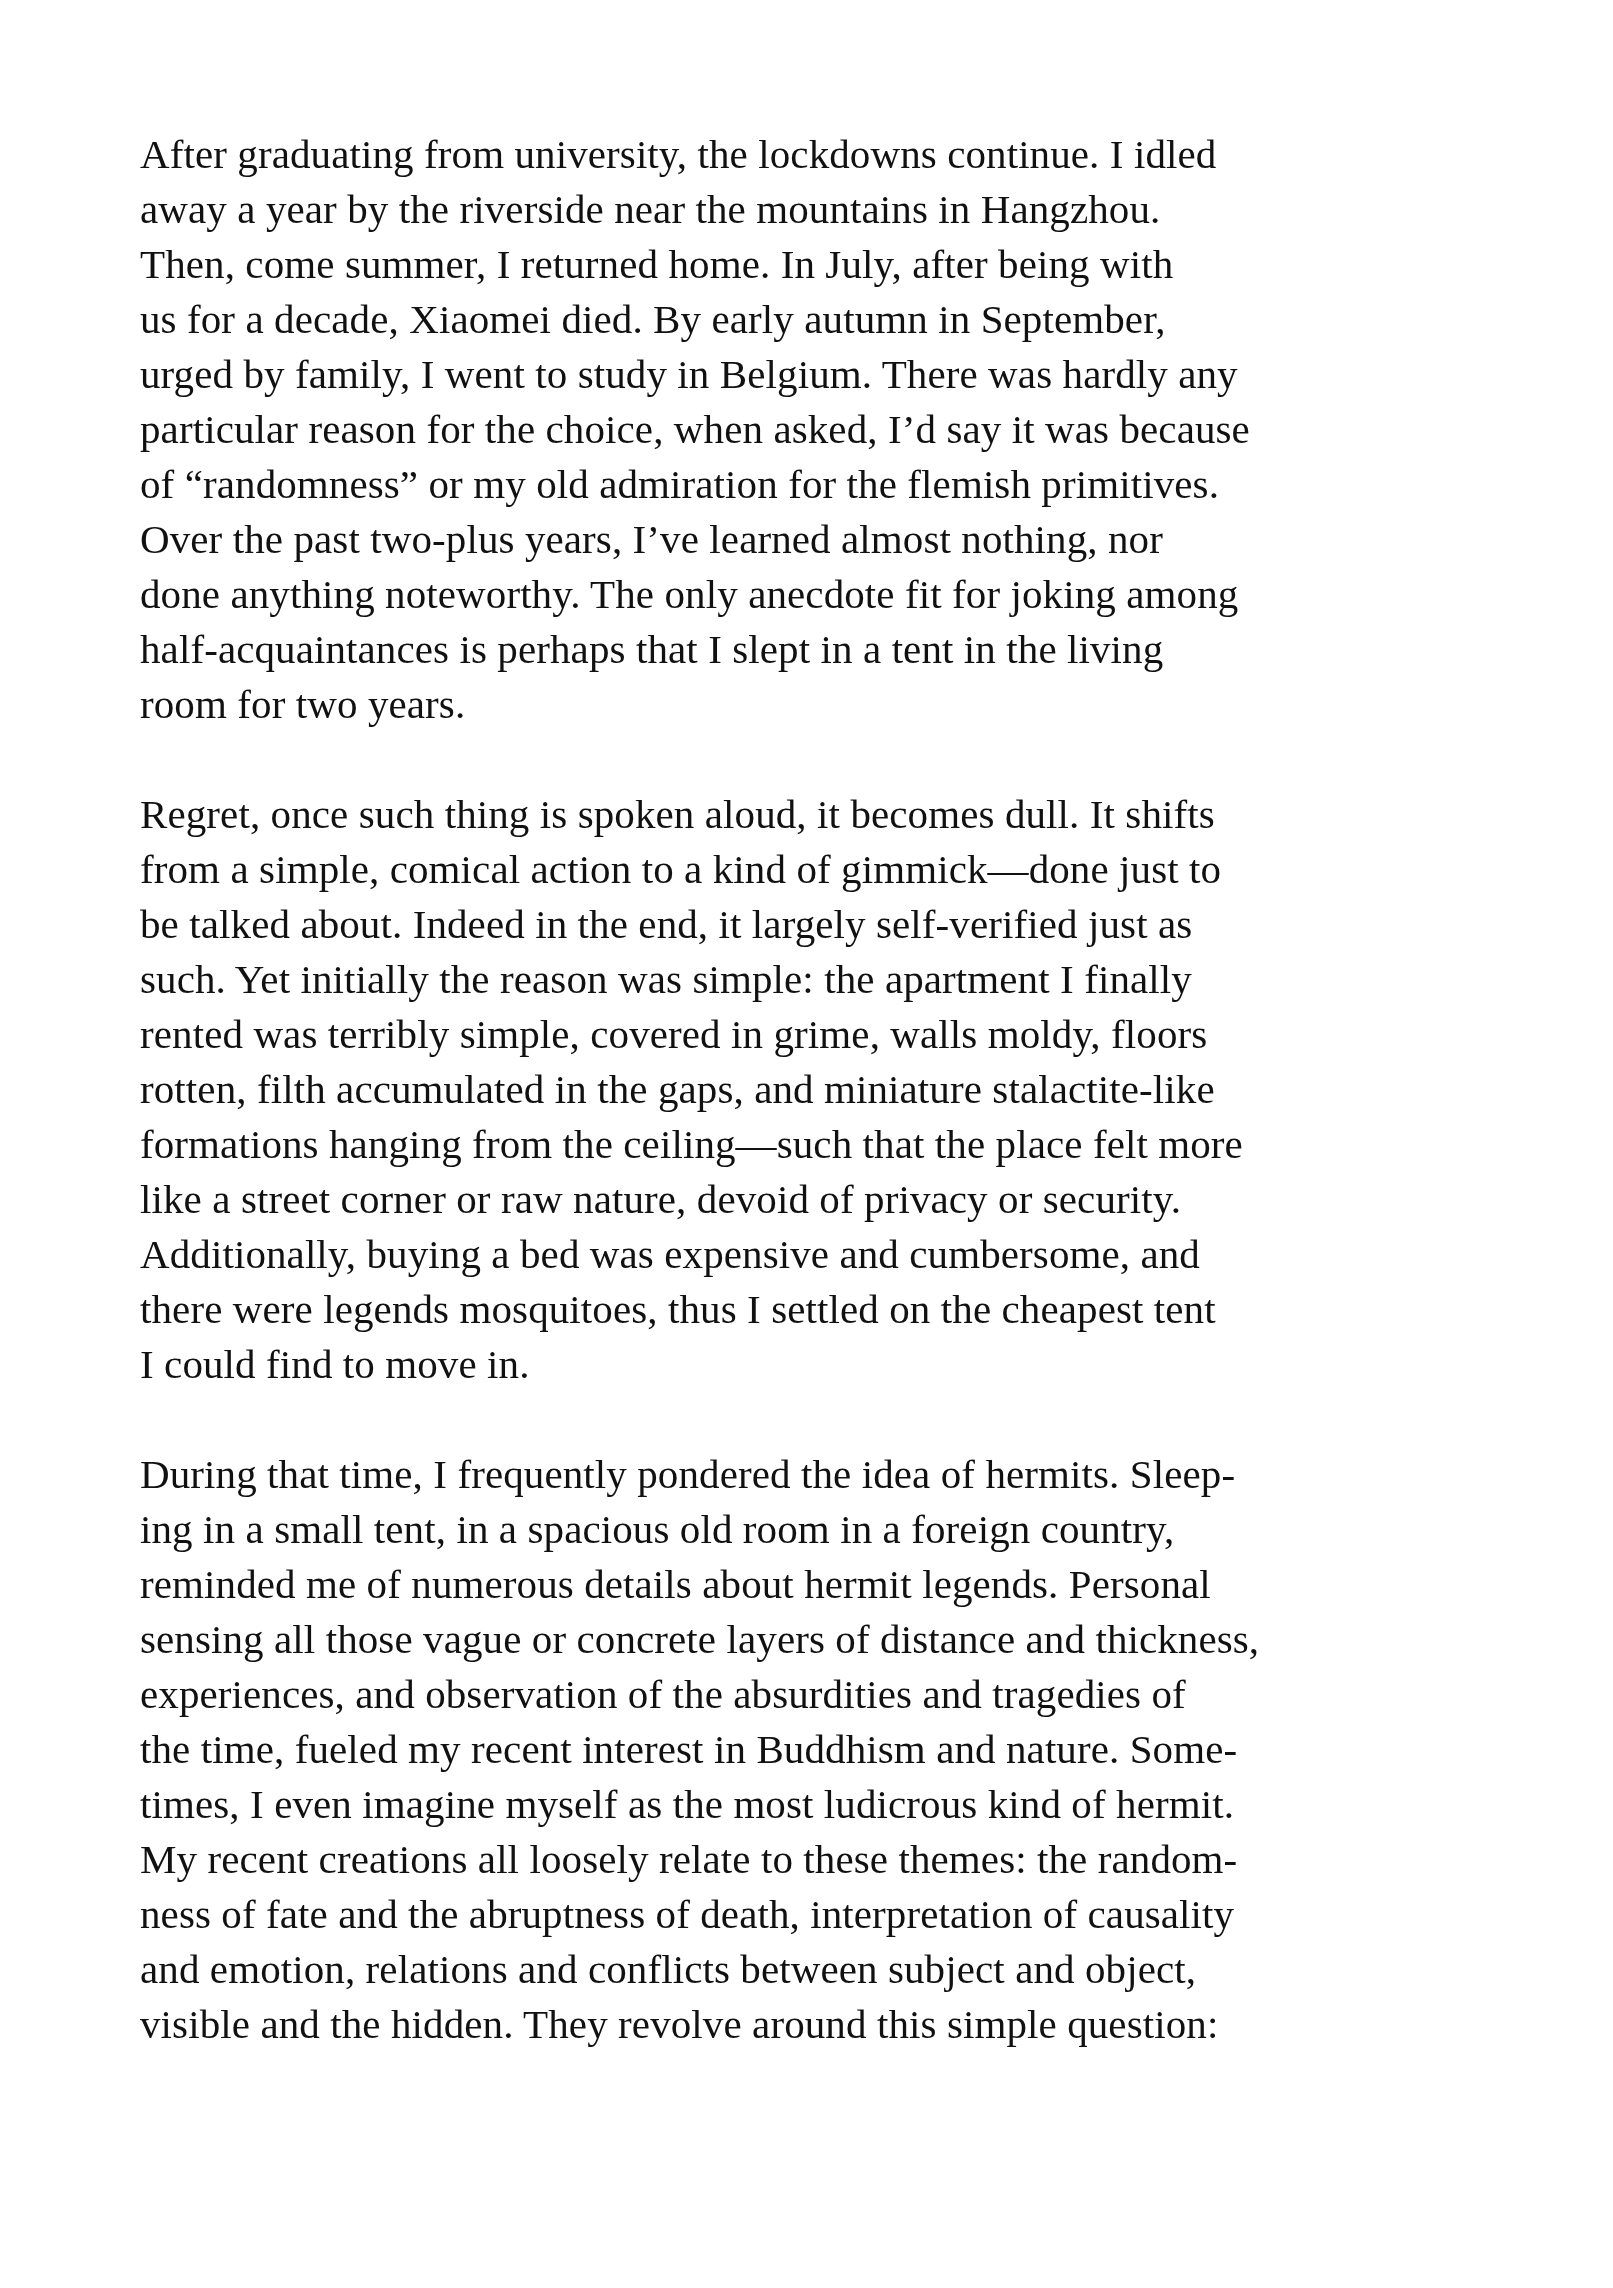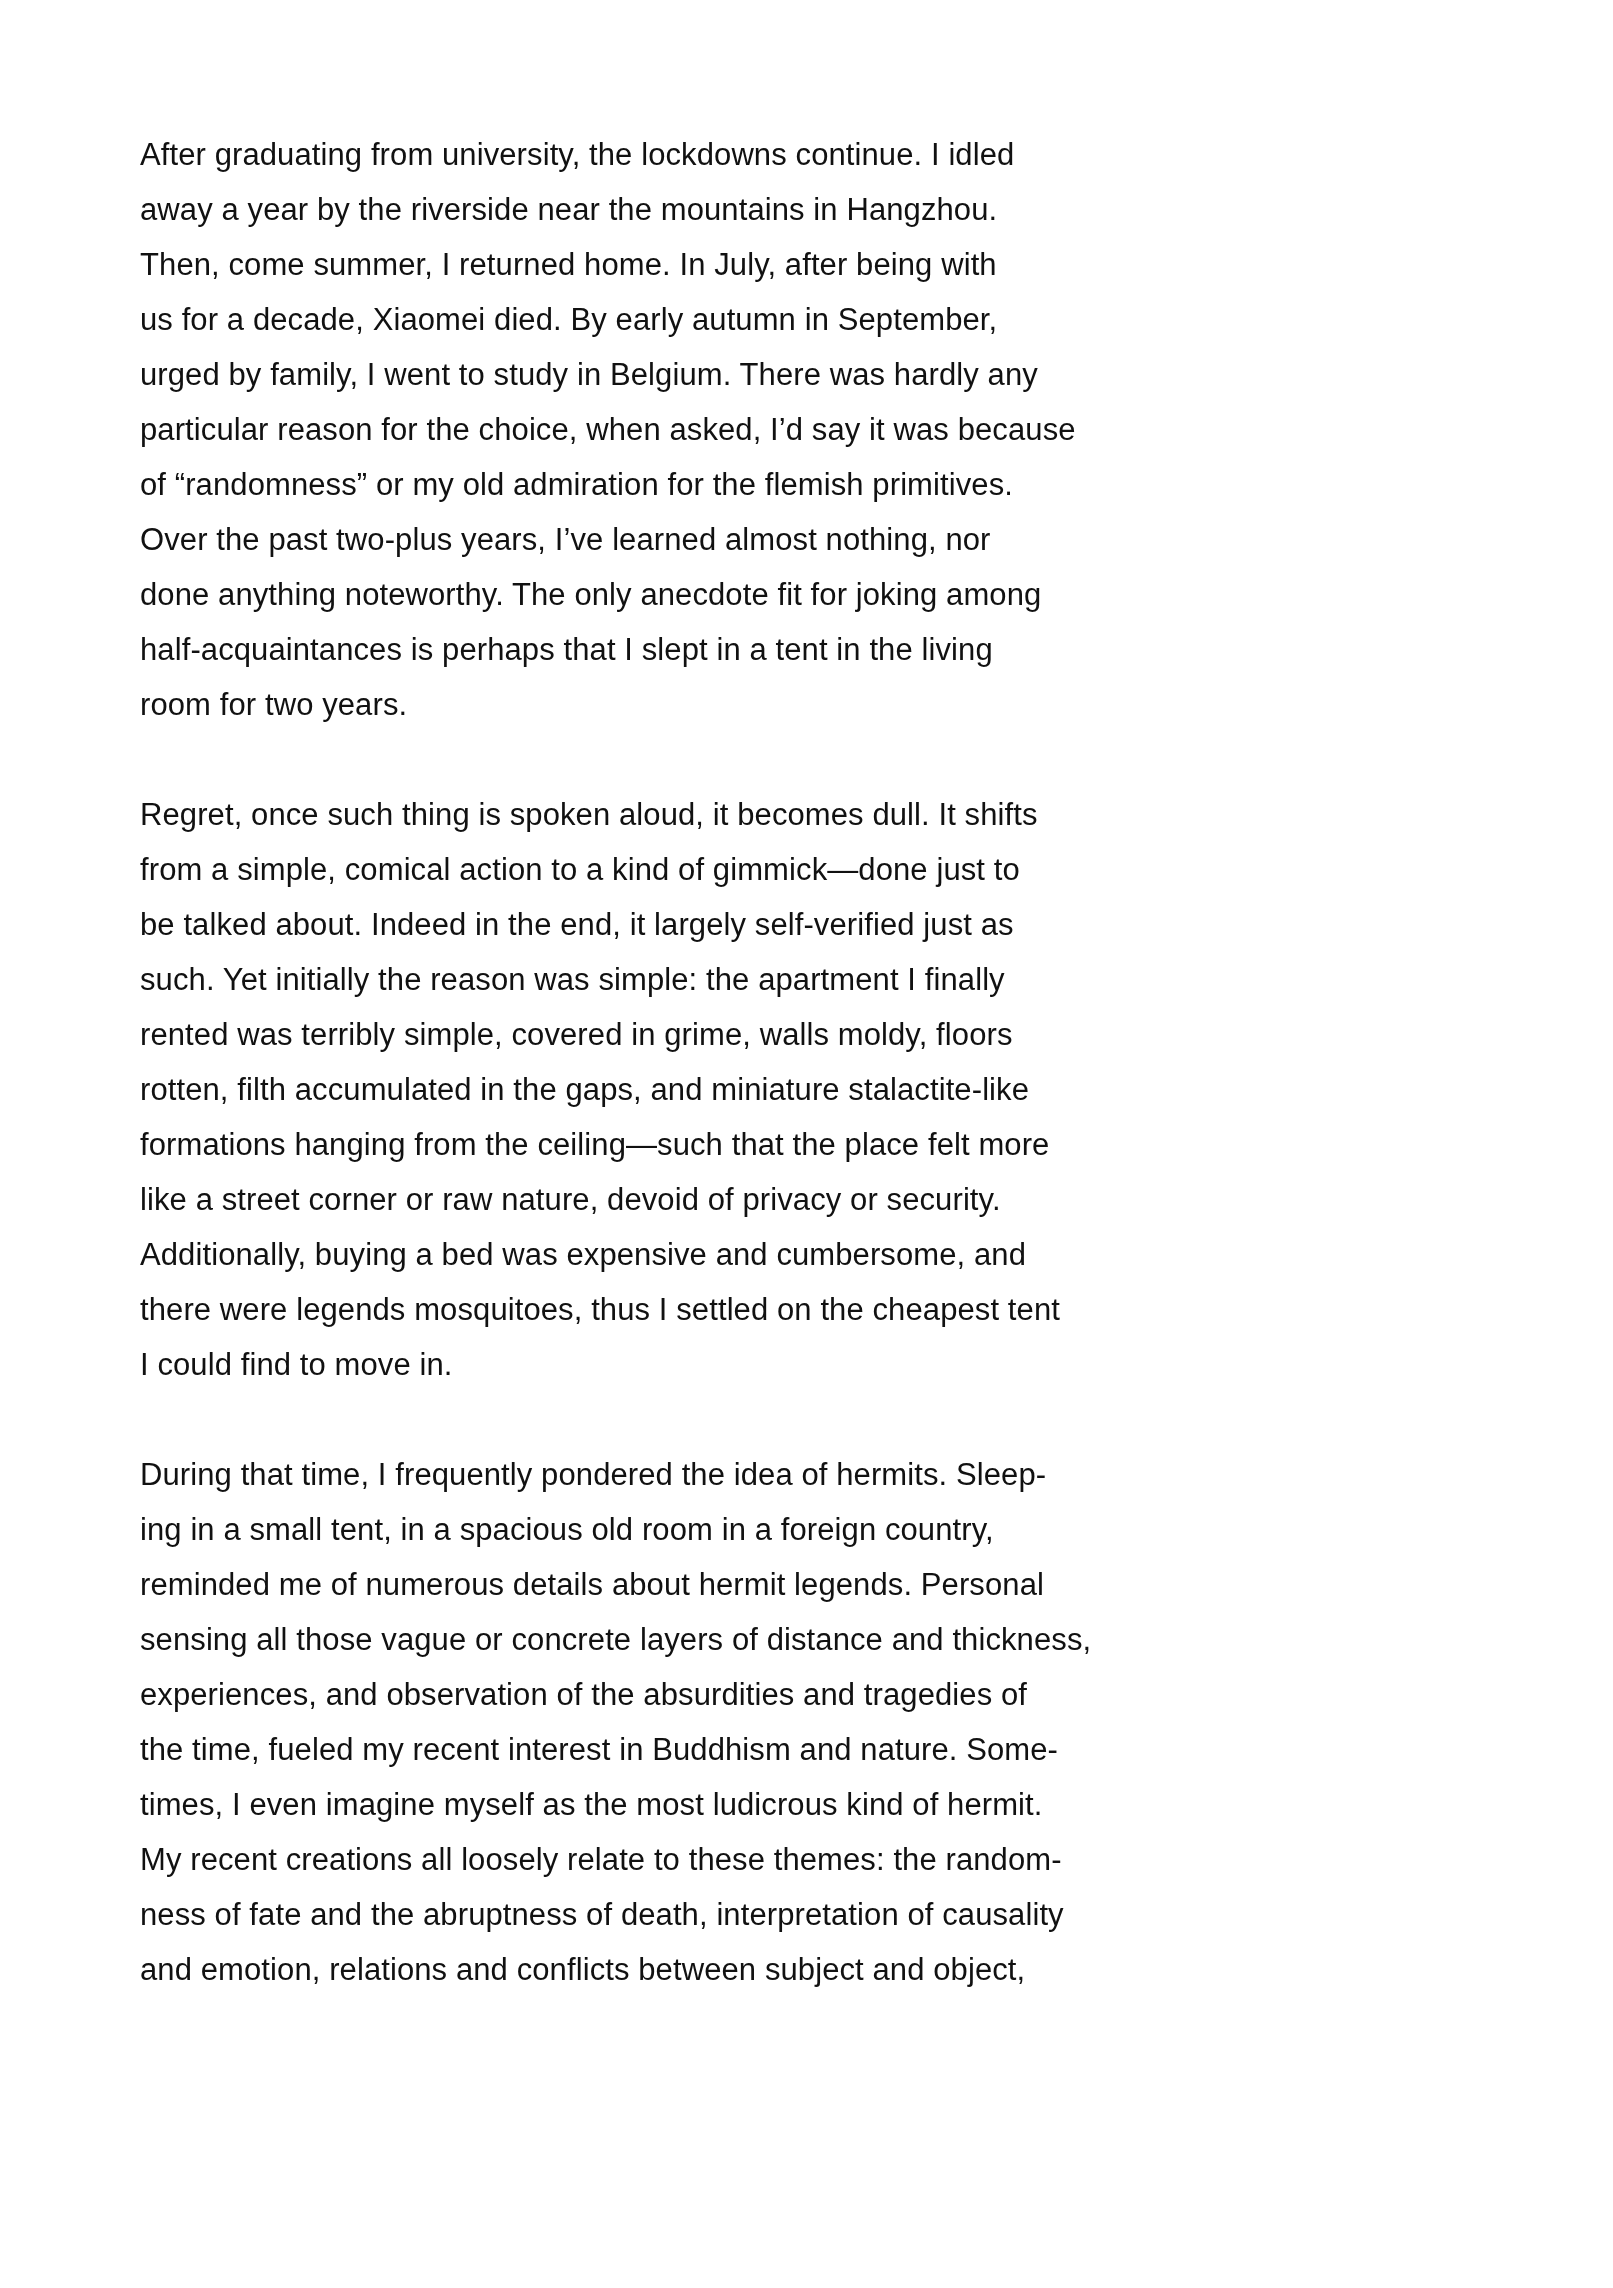--- a/index.html
+++ b/index.html
@@ -12,22 +12,22 @@
       height: 2289px;
       position: relative;
       overflow: hidden;
     }
     .page {
       position: absolute;
       left: 140px;
       top: 127px;
       width: 1366px;
       color: #111111;
-      font-family: Liberation Sans, sans-serif;
-      font-size: 31px;
+      font-family: Liberation Serif, serif;
+      font-size: 41px;
       line-height: 55px;
     }
     .paragraph {
       margin: 0 0 55px 0;
     }
     .paragraph:last-child {
       margin-bottom: 0;
     }
     .line {
       display: block;
@@ -70,15 +70,16 @@
     <span class="line">During that time, I frequently pondered the idea of hermits. Sleep-</span>
     <span class="line">ing in a small tent, in a spacious old room in a foreign country,</span>
     <span class="line">reminded me of numerous details about hermit legends. Personal</span>
     <span class="line">sensing all those vague or concrete layers of distance and thickness,</span>
     <span class="line">experiences, and observation of the absurdities and tragedies of</span>
     <span class="line">the time, fueled my recent interest in Buddhism and nature. Some-</span>
     <span class="line">times, I even imagine myself as the most ludicrous kind of hermit.</span>
     <span class="line">My recent creations all loosely relate to these themes: the random-</span>
     <span class="line">ness of fate and the abruptness of death, interpretation of causality</span>
     <span class="line">and emotion, relations and conflicts between subject and object,</span>
+    <span class="line">visible and the hidden. They revolve around this simple question:</span>
   </p>
 </div>
 
 
 </body></html>

